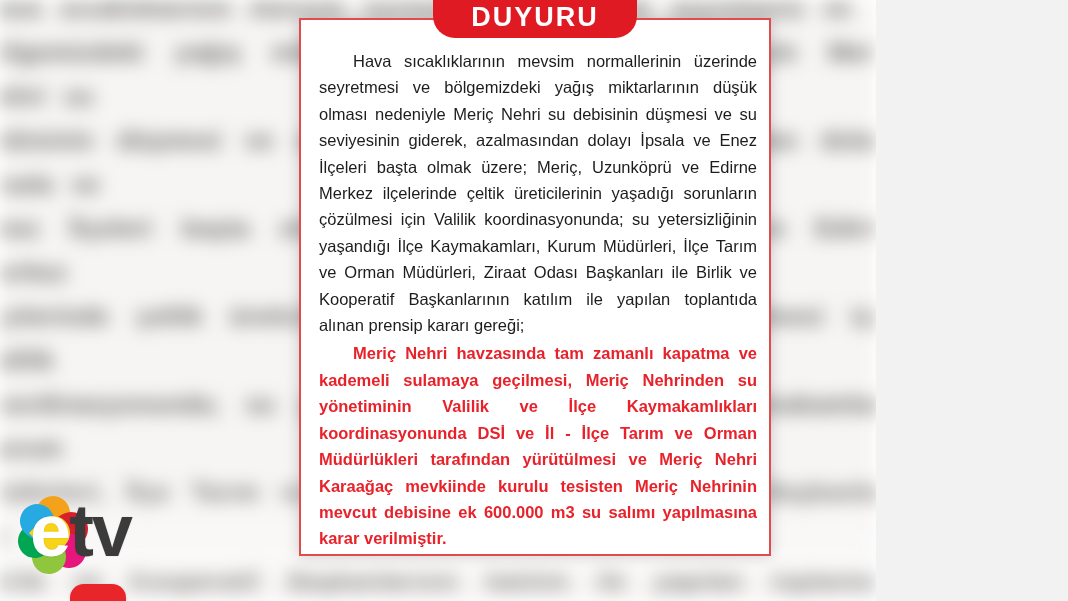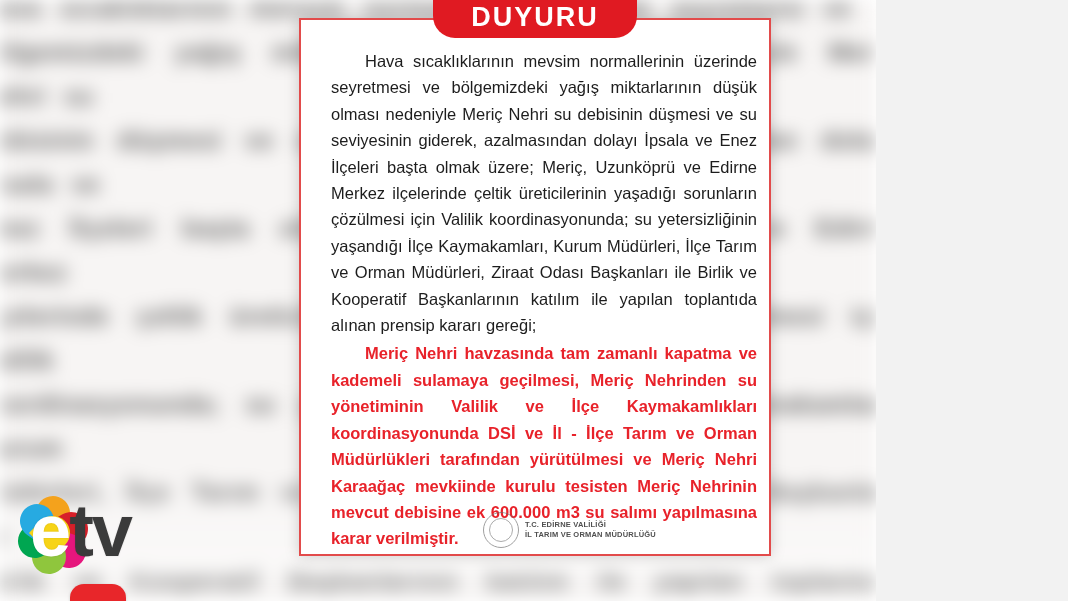--- a/index.html
+++ b/index.html
@@ -92,21 +92,21 @@
     left: 315px;
     top: 48px;
     width: 442px;
     font-size: 16.5px;
     line-height: 26.4px;
     color: #1d1d1d;
     text-align: justify;
     text-justify: inter-word;
   }
   .para {
-    margin: 0 0 0 16px;
+    margin: 0 0 0 4px;
     text-indent: 34px;
   }
   .para.red {
     color: #e8222a;
     font-weight: bold;
     margin-top: 2px;
   }
 
   
   .seal-block {
@@ -233,27 +233,20 @@
 
   <div class="banner">
     <div class="banner-inner">DUYURU</div>
   </div>
 
   <div class="card-body">
     <p class="para">Hava sıcaklıklarının mevsim normallerinin üzerinde seyretmesi ve bölgemizdeki yağış miktarlarının düşük olması nedeniyle Meriç Nehri su debisinin düşmesi ve su seviyesinin giderek, azalmasından dolayı İpsala ve Enez İlçeleri başta olmak üzere; Meriç, Uzunköprü ve Edirne Merkez ilçelerinde çeltik üreticilerinin yaşadığı sorunların çözülmesi için Valilik koordinasyonunda; su yetersizliğinin yaşandığı İlçe Kaymakamları, Kurum Müdürleri, İlçe Tarım ve Orman Müdürleri, Ziraat Odası Başkanları ile Birlik ve Kooperatif Başkanlarının katılım ile yapılan toplantıda alınan prensip kararı gereği;</p>
     <p class="para red">Meriç Nehri havzasında tam zamanlı kapatma ve kademeli sulamaya geçilmesi, Meriç Nehrinden su yönetiminin Valilik ve İlçe Kaymakamlıkları koordinasyonunda DSİ ve İl - İlçe Tarım ve Orman Müdürlükleri tarafından yürütülmesi ve Meriç Nehri Karaağaç mevkiinde kurulu tesisten Meriç Nehrinin mevcut debisine ek 600.000 m3 su salımı yapılmasına karar verilmiştir.</p>
   </div>
 
-  <div class="seal-block">
-    <div class="seal"></div>
-    <div class="seal-text">
-      <div>T.C. EDİRNE VALİLİĞİ</div>
-      <div>İL TARIM VE ORMAN MÜDÜRLÜĞÜ</div>
-    </div>
-  </div>
 
   <div class="logo-bar">
 
     <div class="etv-logo">
       <div class="petals">
         <div class="petal" style="left:18px;  top:0px;   background:#f4a21c; transform:rotate(10deg);"></div>
         <div class="petal" style="left:36px;  top:16px;  background:#d7202a; transform:rotate(60deg);"></div>
         <div class="petal" style="left:34px;  top:38px;  background:#e6167d; transform:rotate(110deg);"></div>
         <div class="petal" style="left:14px;  top:44px;  background:#8fc63d; transform:rotate(170deg);"></div>
         <div class="petal" style="left:0px;   top:28px;  background:#00a651; transform:rotate(215deg);"></div>

